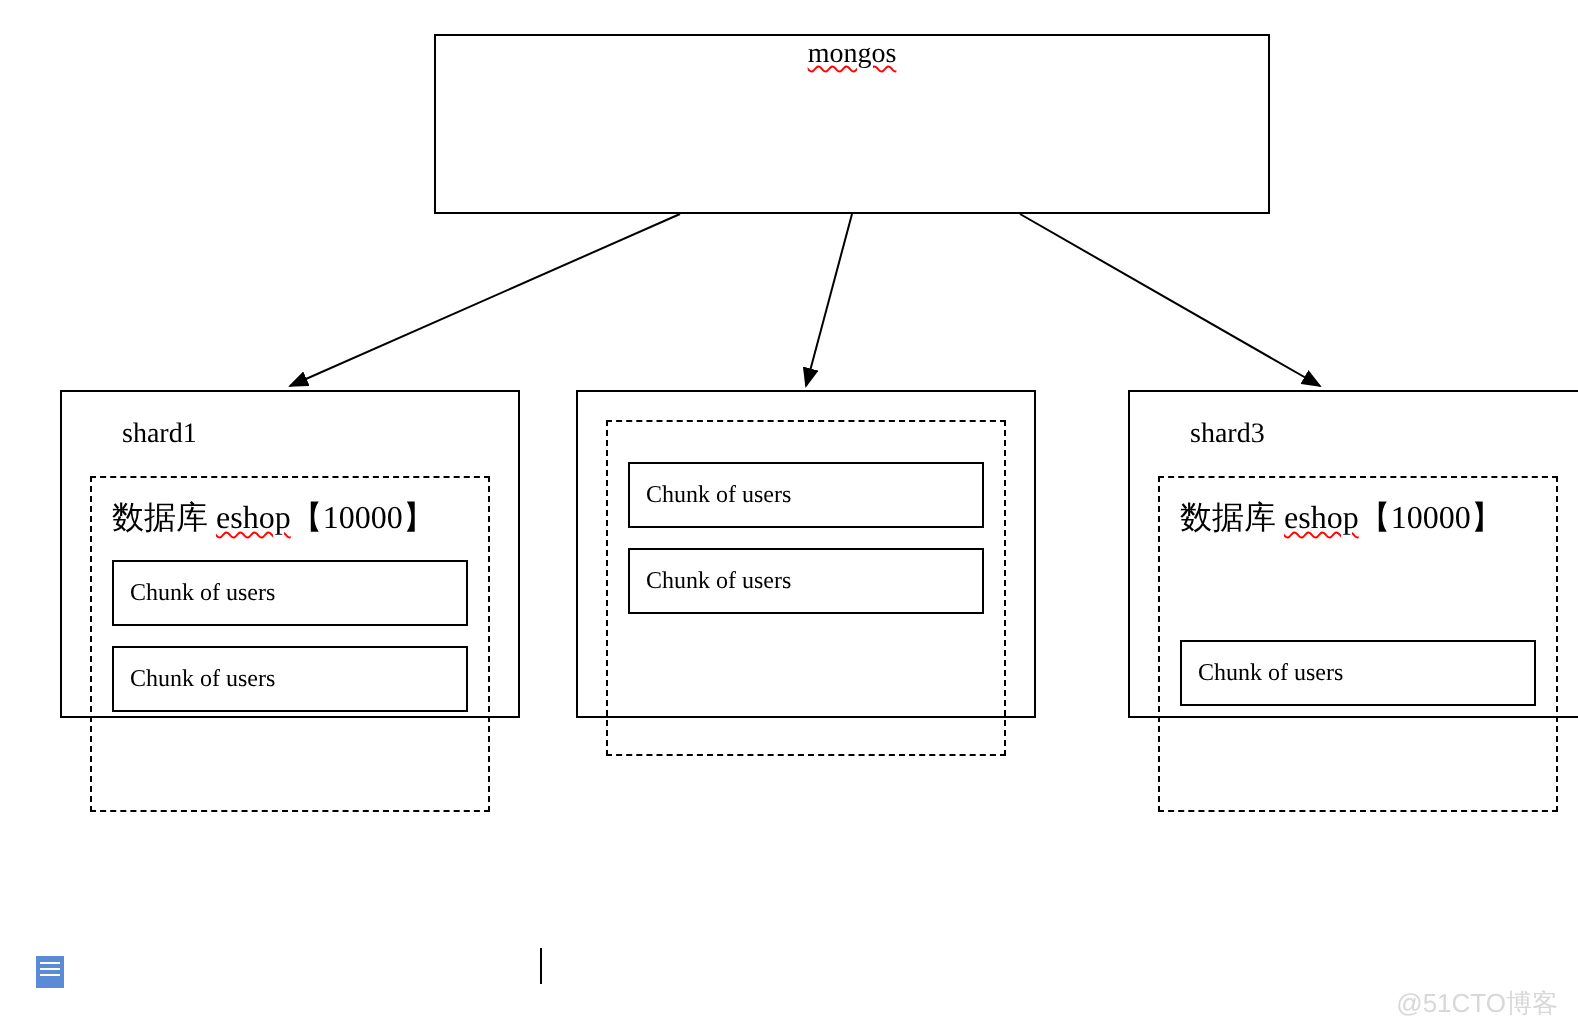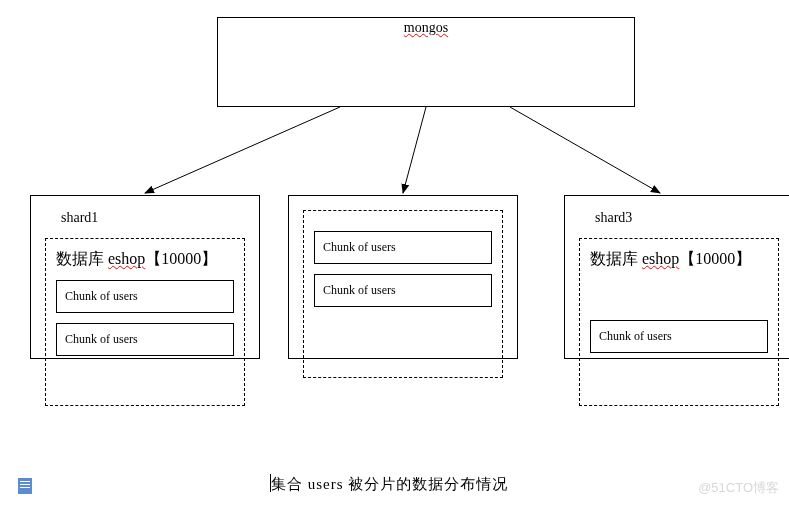--- a/index.html
+++ b/index.html
@@ -105,21 +105,21 @@
     content: "";
     position: absolute;
     left: 2px; top: 3px;
     width: 10px; height: 1px;
     background: #fff;
     box-shadow: 0 3px 0 #fff, 0 6px 0 #fff;
   }
   .watermark {
     position: absolute;
     right: 10px;
-    bottom: 20px;
+    bottom: 6px;
     color: #d8d8d8;
     font-size: 13px;
     font-family: Arial, sans-serif;
   }
 </style>
 </head>
 <body>
 
 <div class="canvas">
 
@@ -155,19 +155,19 @@
   </div>
 
   <div class="shard shard3">
     <div class="shard-title">shard3</div>
     <div class="db-box">
       <div class="db-label">数据库 <span class="wavy">eshop</span>【10000】</div>
       <div class="chunk single">Chunk of users</div>
     </div>
   </div>
 
-  <div class="caption"><span class="cursor"></span><span>集合 users 被分片的数据分布情况</span></div>
+  <div class="caption"><span class="cursor"></span></div>
 
   <div class="doc-icon"></div>
 
   <div class="watermark">@51CTO博客</div>
 
 </div>
 
 </body></html>

